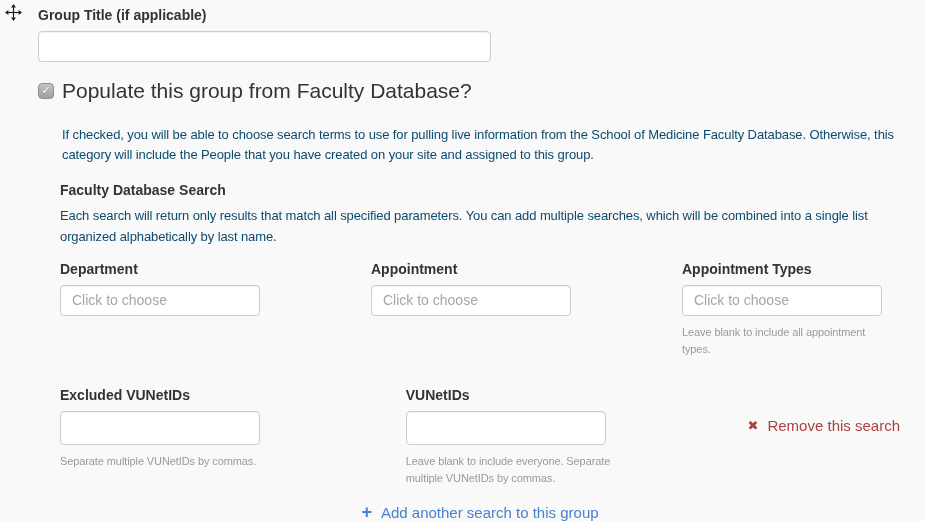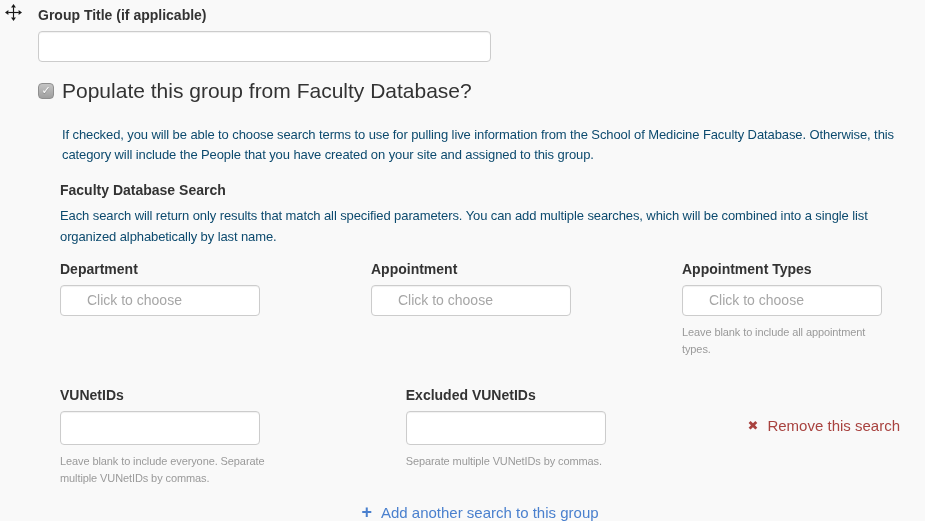--- a/index.html
+++ b/index.html
@@ -31,21 +31,21 @@
     font-size: 14px;
     font-weight: bold;
     color: #333;
     line-height: 1.2;
   }
   .text-input {
     box-sizing: border-box;
     border: 1px solid #ccc;
     border-radius: 4px;
     background: #fff;
-    padding: 6px 26px;
+    padding: 6px 11px;
     font-size: 14px;
     color: #555;
     font-family: inherit;
     box-shadow: inset 0 1px 1px rgba(0,0,0,0.06);
     outline: none;
     display: block;
   }
   .text-input::placeholder { color: #a6a6a6; opacity: 1; }
   .group-title-input { margin-top: 7px; width: 453px; height: 31px; }
   .checkbox-row {
@@ -175,28 +175,28 @@
         </div>
         <div class="col">
           <label class="field-label">Appointment Types</label>
           <input class="text-input" type="text" placeholder="Click to choose" value="" style="">
           <div class="note narrow">Leave blank to include all appointment types.</div>
         </div>
       </div>
 
       <div class="row row-2">
         <div class="col">
+          <label class="field-label">Excluded VUNetIDs</label>
+          <input class="text-input" type="text" value="" style="">
+          <div class="note">Separate multiple VUNetIDs by commas.</div>
+        </div>
+        <div class="col">
           <label class="field-label">VUNetIDs</label>
           <input class="text-input" type="text" value="" style="">
           <div class="note">Leave blank to include everyone. Separate multiple VUNetIDs by commas.</div>
-        </div>
-        <div class="col">
-          <label class="field-label">Excluded VUNetIDs</label>
-          <input class="text-input" type="text" value="" style="">
-          <div class="note">Separate multiple VUNetIDs by commas.</div>
         </div>
         <div class="remove-col">
           <a class="link remove-link" href="#">
             <span class="x-glyph">✖</span>
             <span>Remove this search</span>
           </a>
         </div>
       </div>
 
       <div class="add-row">

